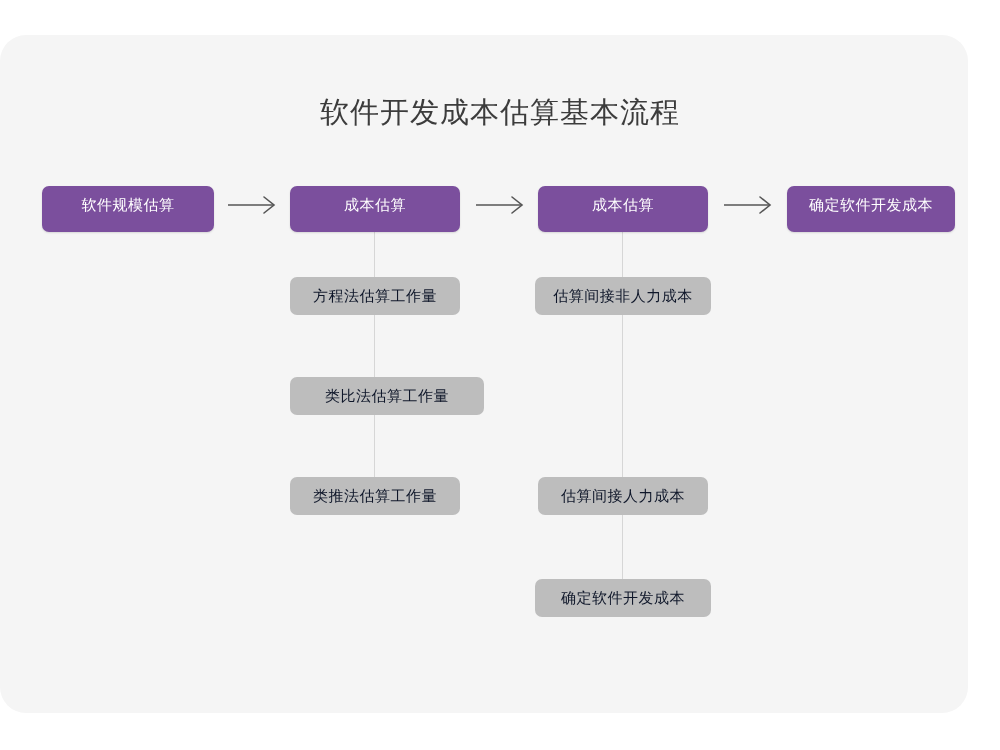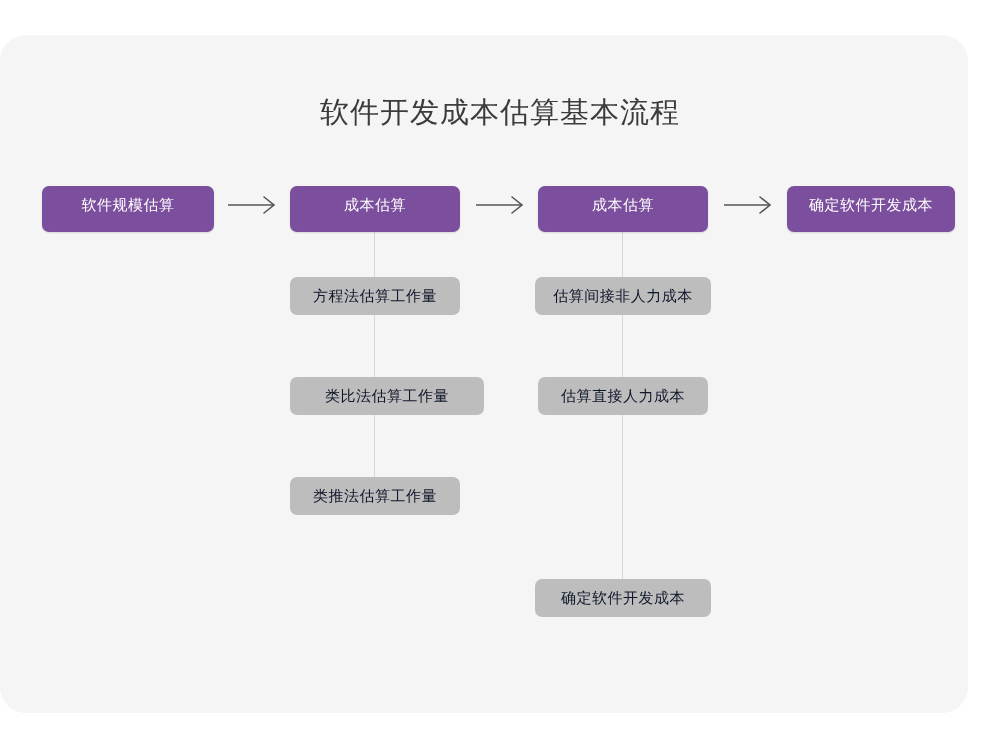--- a/index.html
+++ b/index.html
@@ -128,16 +128,16 @@
       <line x1="0" y1="11" x2="45" y2="11" stroke="#555555" stroke-width="1.6"></line>
       <polyline points="36,3 46,11 36,19" fill="none" stroke="#555555" stroke-width="1.6" stroke-linecap="round" stroke-linejoin="miter"></polyline>
     </svg>
   </div>
 
   <div class="gbox" style="left:290px; top:277px; width:170px;">方程法估算工作量</div>
   <div class="gbox" style="left:290px; top:377px; width:194px;">类比法估算工作量</div>
   <div class="gbox" style="left:290px; top:477px; width:170px;">类推法估算工作量</div>
 
   <div class="gbox" style="left:535px; top:277px; width:176px;">估算间接非人力成本</div>
-  <div class="gbox" style="left:538px; top:377px; width:170px;">估算直接人力成本</div>
+  <div class="gbox" style="left:538px; top:477px; width:170px;">估算间接人力成本</div>
   <div class="gbox" style="left:535px; top:579px; width:176px;">确定软件开发成本</div>
 
 </div>
 
 </body></html>

